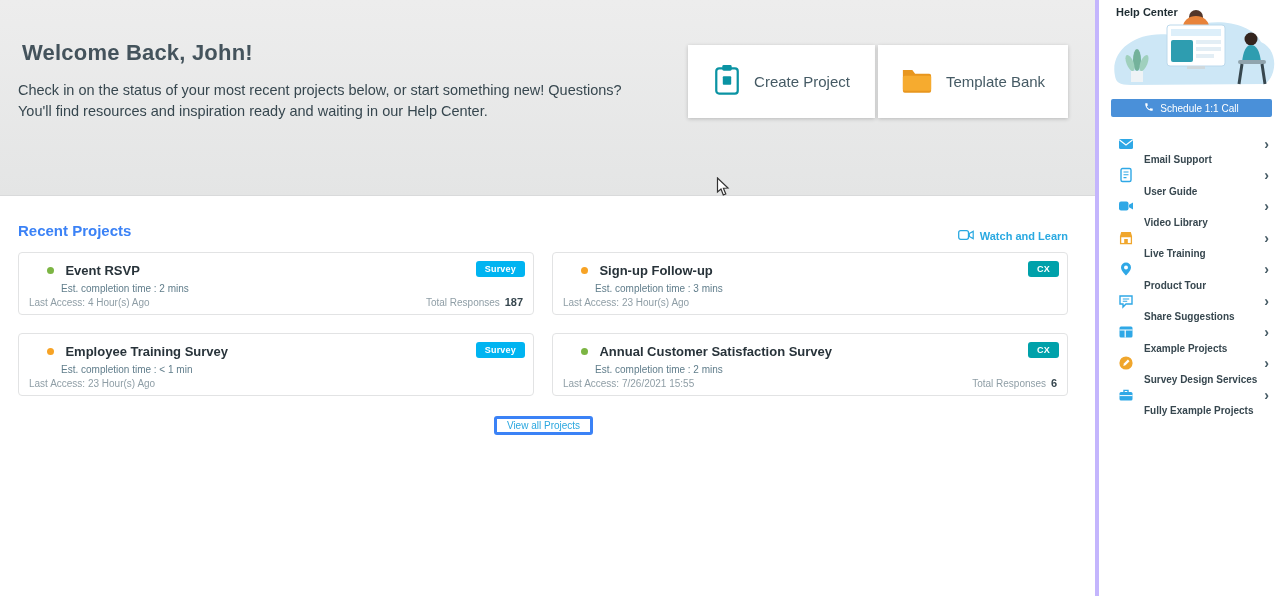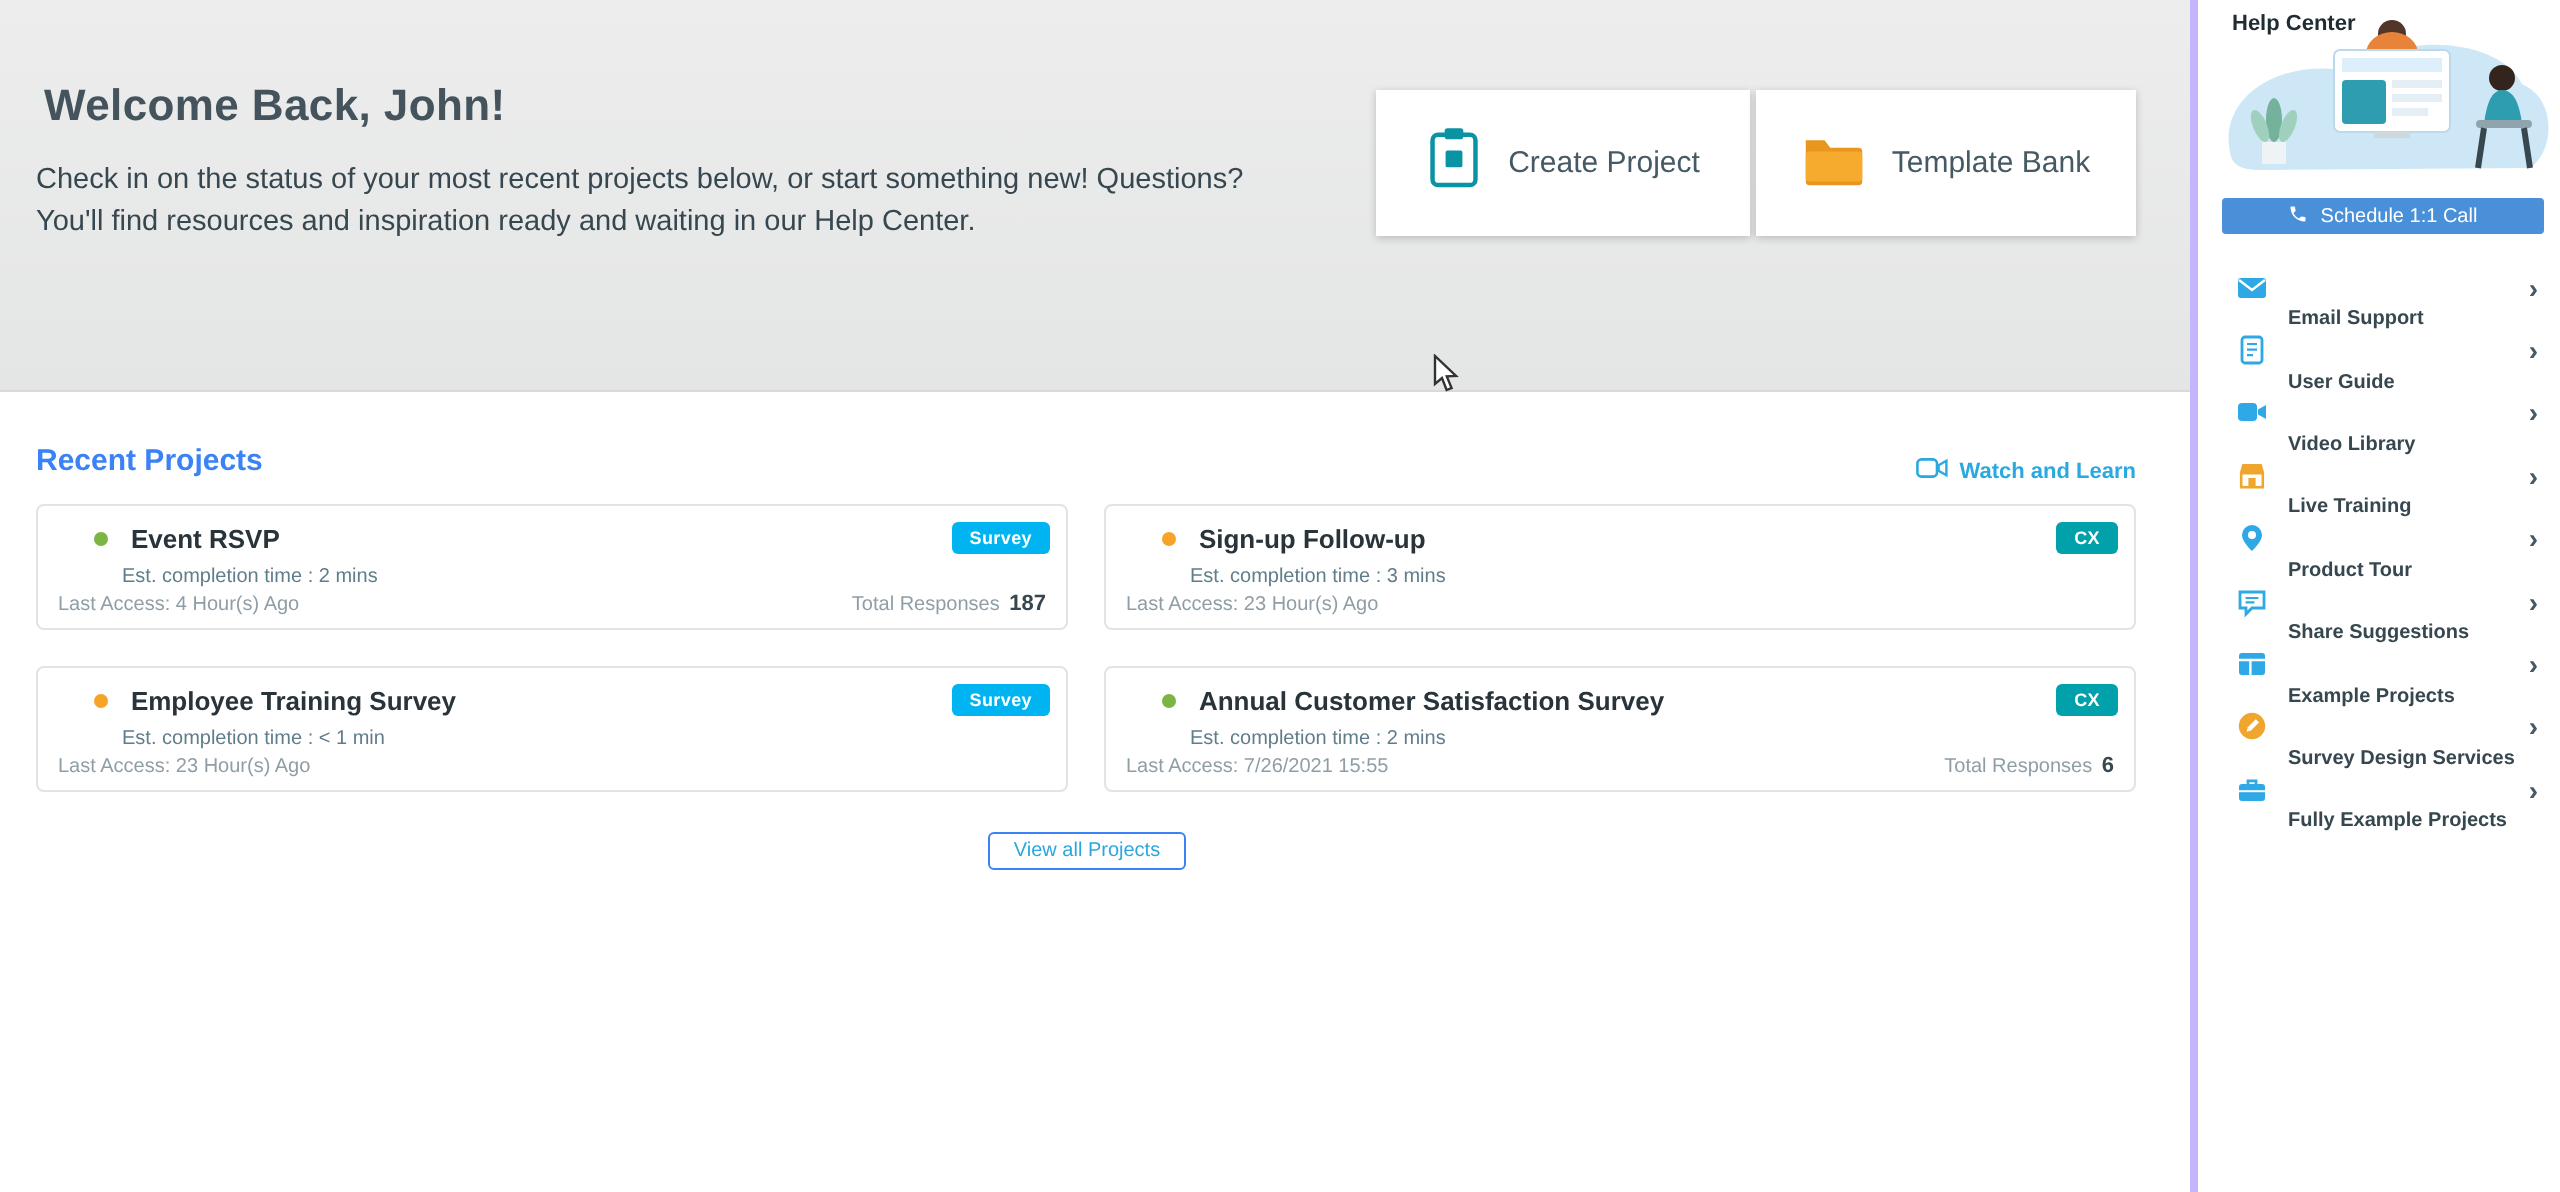--- a/index.html
+++ b/index.html
@@ -37,21 +37,21 @@
          vertical-align:1px; }
   .card-title { display:inline; font-size:13px; font-weight:bold; color:#28333a; }
   .card-est { margin:4px 0 0 14px; font-size:10px; color:#607d8b; }
   .badge { position:absolute; right:8px; top:8px; color:#fff; font-size:9px; font-weight:bold;
            padding:3px 9px; border-radius:3px; letter-spacing:.2px; }
   .card-bottom { position:absolute; left:10px; right:10px; bottom:6px; display:flex;
                  justify-content:space-between; align-items:flex-end; font-size:10px; color:#8f9ea6; }
   .r-value { color:#37474f; font-size:11px; margin-left:2px; }
 
   .view-all { position:absolute; left:494px; top:416px; width:99px; height:19px; background:#fff;
-              border:1px solid #3b82f6; border-radius:3px; color:#2aa7df; font-size:10px;
+              border:3px solid #3b82f6; border-radius:3px; color:#2aa7df; font-size:10px;
               font-family:inherit; cursor:pointer; }
 
   
   .sidebar { position:absolute; left:1095px; top:0; width:185px; height:596px; background:#fff;
              border-left:4px solid #c4b5fd; }
   .help-title { position:absolute; left:17px; top:6px; font-size:11px; font-weight:bold;
                 color:#1f2d33; z-index:2; }
   .illus { position:absolute; left:0; top:0; width:185px; height:92px; }
   .schedule-btn { position:absolute; left:12px; top:99px; width:161px; height:18px;
                   background:#4a90d9; border:none; border-radius:2px; color:#fff; font-size:10px;

